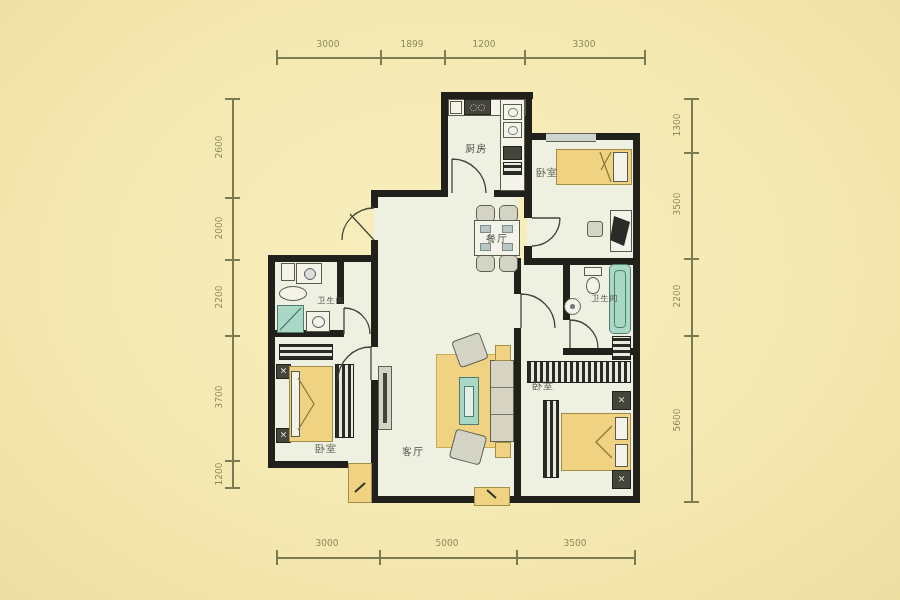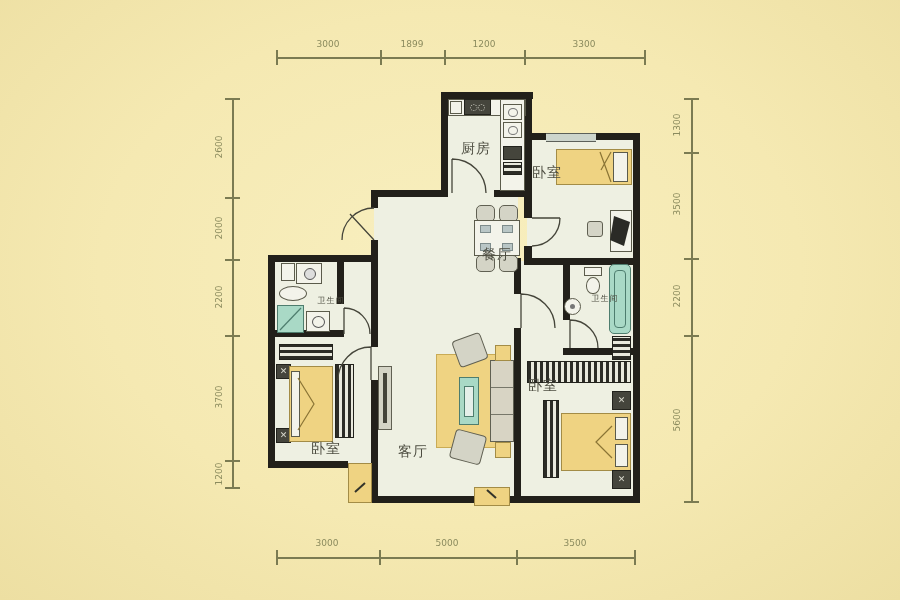--- a/index.html
+++ b/index.html
@@ -11,21 +11,21 @@
   .wall{position:absolute;background:#22201a;}
   .window{position:absolute;background:#cdd5cc;border-top:1px solid #5c6059;border-bottom:1px solid #5c6059;}
   .furn{position:absolute;box-sizing:border-box;border:1px solid #5b5b4b;background:#f3f3ea;}
   .yellow{background:#efd382;border-color:#a38c46;}
   .teal{background:#a9d9c6;border-color:#4e7d6e;}
   .graybox{background:#d4d4c6;border-color:#606052;}
   .darkbox{background:#45453c;border-color:#22221c;color:#d8d8cc;font-size:9px;line-height:1;
     display:flex;align-items:center;justify-content:center;}
   .hatch-h{background:repeating-linear-gradient(90deg,#2c2c26 0 3px,#e9e9dd 3px 6px);border-color:#22221c;}
   .hatch-v{background:repeating-linear-gradient(0deg,#2c2c26 0 3px,#e9e9dd 3px 6px);border-color:#22221c;}
-  .rlabel{position:absolute;font-size:14px;color:#4d4d41;transform:translate(-50%,-50%);
+  .rlabel{position:absolute;font-size:10px;color:#4d4d41;transform:translate(-50%,-50%);
     white-space:nowrap;letter-spacing:1px;}
   .dline{position:absolute;background:#7b7b52;}
   .tickv{position:absolute;width:2px;height:15px;background:#7b7b52;}
   .tickh{position:absolute;width:15px;height:2px;background:#7b7b52;}
   .dlab{position:absolute;font-size:9px;color:#8b8b5e;transform:translate(-50%,-50%);white-space:nowrap;}
   .dlabv{position:absolute;font-size:9px;color:#8b8b5e;writing-mode:vertical-rl;
     transform:translate(-50%,-50%) rotate(180deg);white-space:nowrap;}
   svg.overlay{position:absolute;left:0;top:0;pointer-events:none;}
   .circle{border-radius:50%;}
 </style>
@@ -202,20 +202,20 @@
     <path d="M 612 426 L 596 442 L 612 458" fill="none" stroke="#8a7435" stroke-width="1.2"></path>
     <path d="M 600 152 L 611 182 M 611 152 L 601 170" fill="none" stroke="#8a7435" stroke-width="1.2"></path>
     <path d="M 280 330 L 301 308" fill="none" stroke="#4e7d6e" stroke-width="1.2"></path>
     <polygon points="614,216 630,222 624,246 610,240" fill="#2a2a26"></polygon>
     <path d="M 355 492 L 365 483" fill="none" stroke="#33332a" stroke-width="2"></path>
     <path d="M 487 490 L 496 498" fill="none" stroke="#33332a" stroke-width="2"></path>
   </svg>
 
   <div class="rlabel" style="left:476px;top:149px">厨房</div>
   <div class="rlabel" style="left:547px;top:173px">卧室</div>
-  <div class="rlabel" style="left:497px;top:255px">餐厅</div>
+  <div class="rlabel" style="left:497px;top:239px">餐厅</div>
   <div class="rlabel" style="left:605px;top:298px;font-size:8px">卫生间</div>
   <div class="rlabel" style="left:331px;top:300px;font-size:8px">卫生间</div>
   <div class="rlabel" style="left:326px;top:449px">卧室</div>
   <div class="rlabel" style="left:413px;top:452px">客厅</div>
   <div class="rlabel" style="left:543px;top:386px">卧室</div>
 
 </div>
 
 </body></html>

